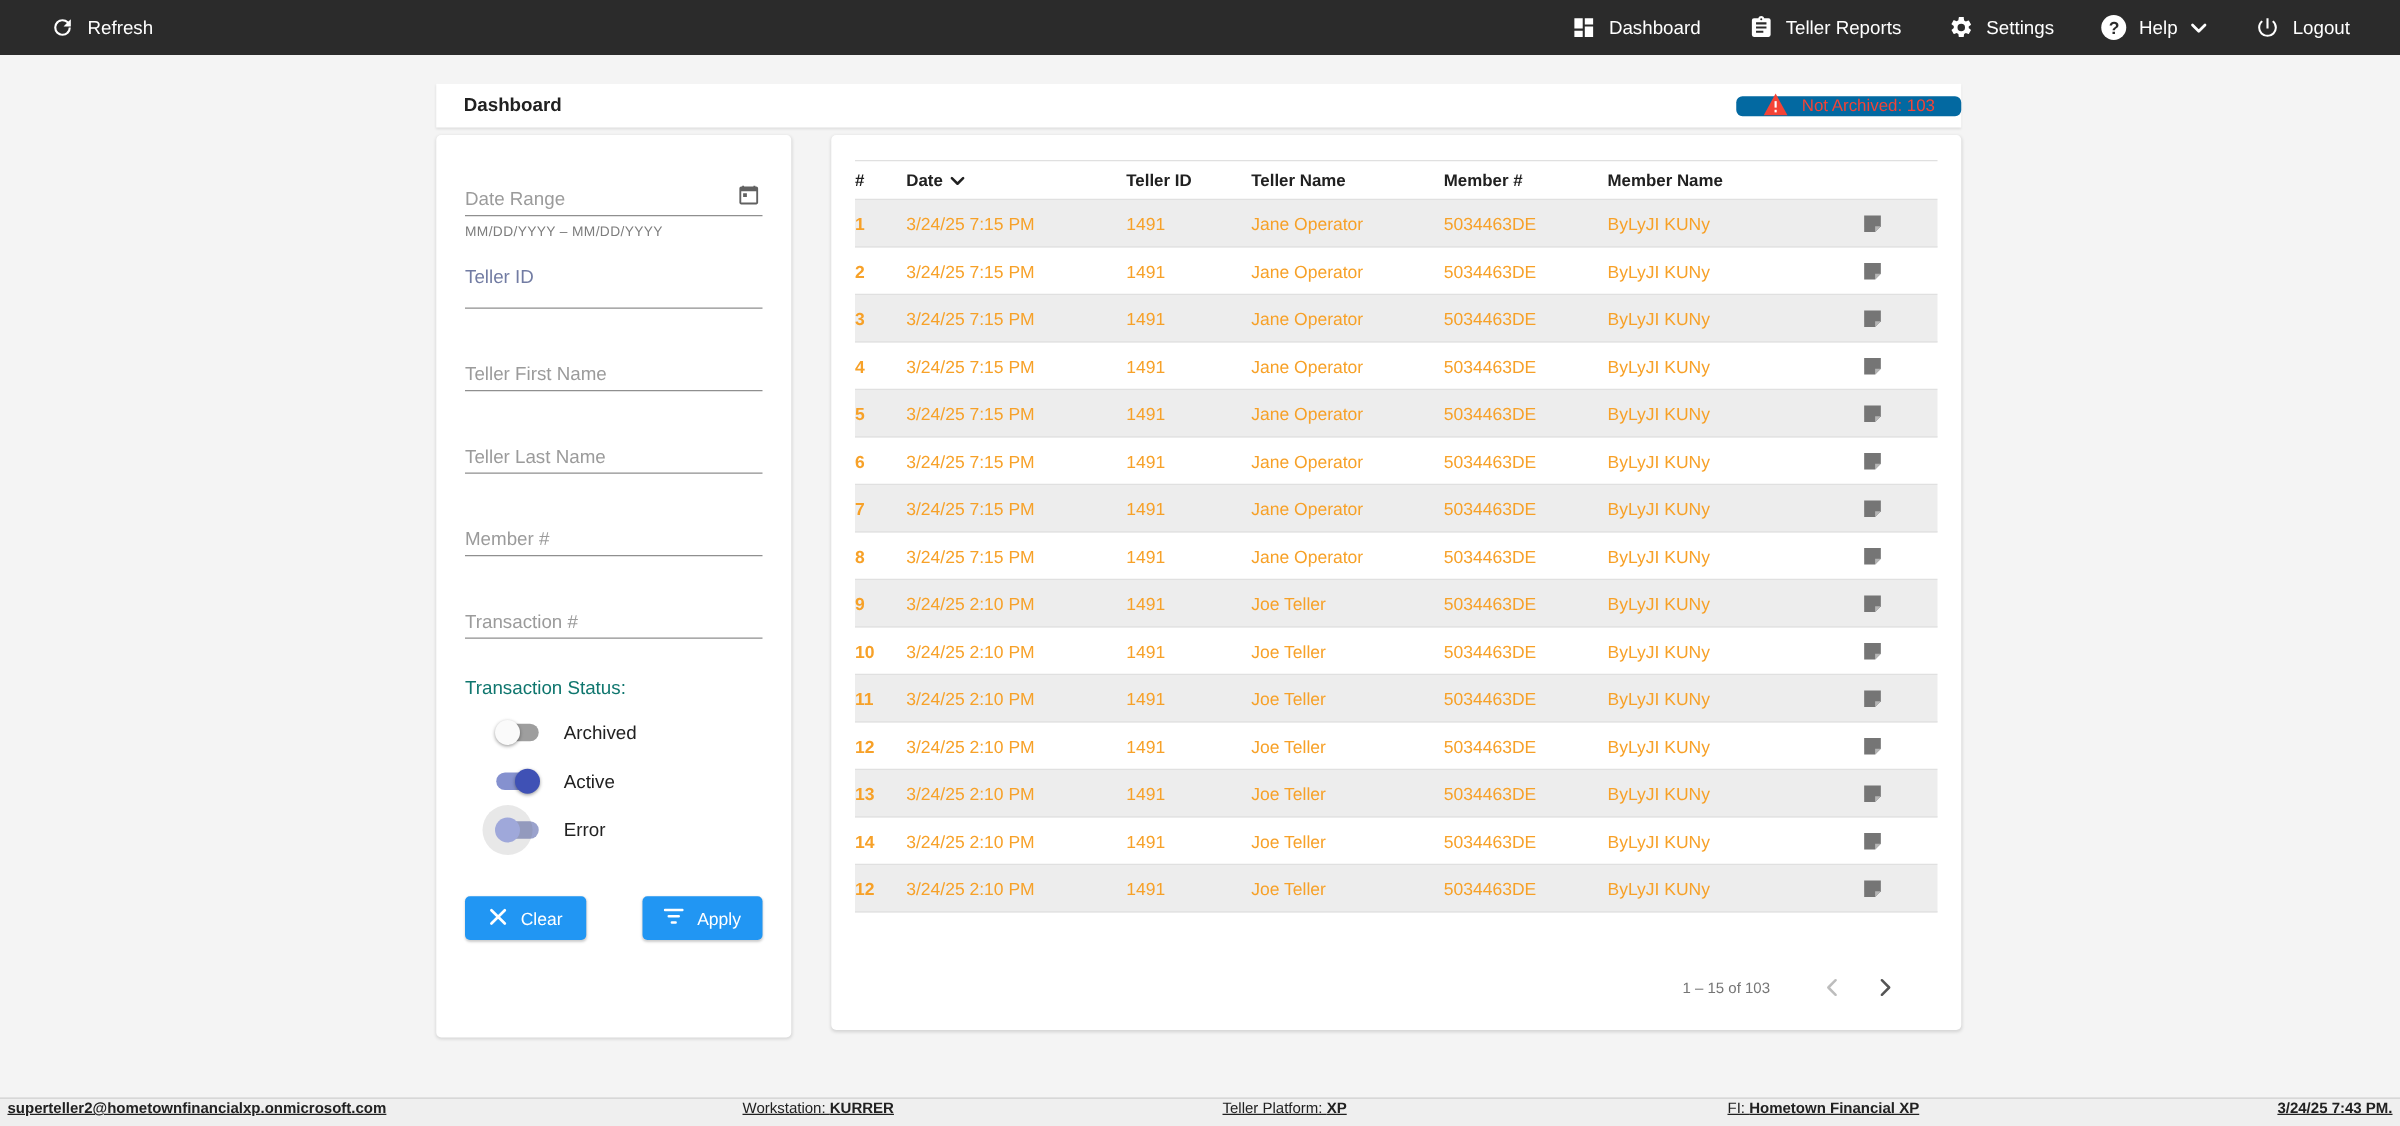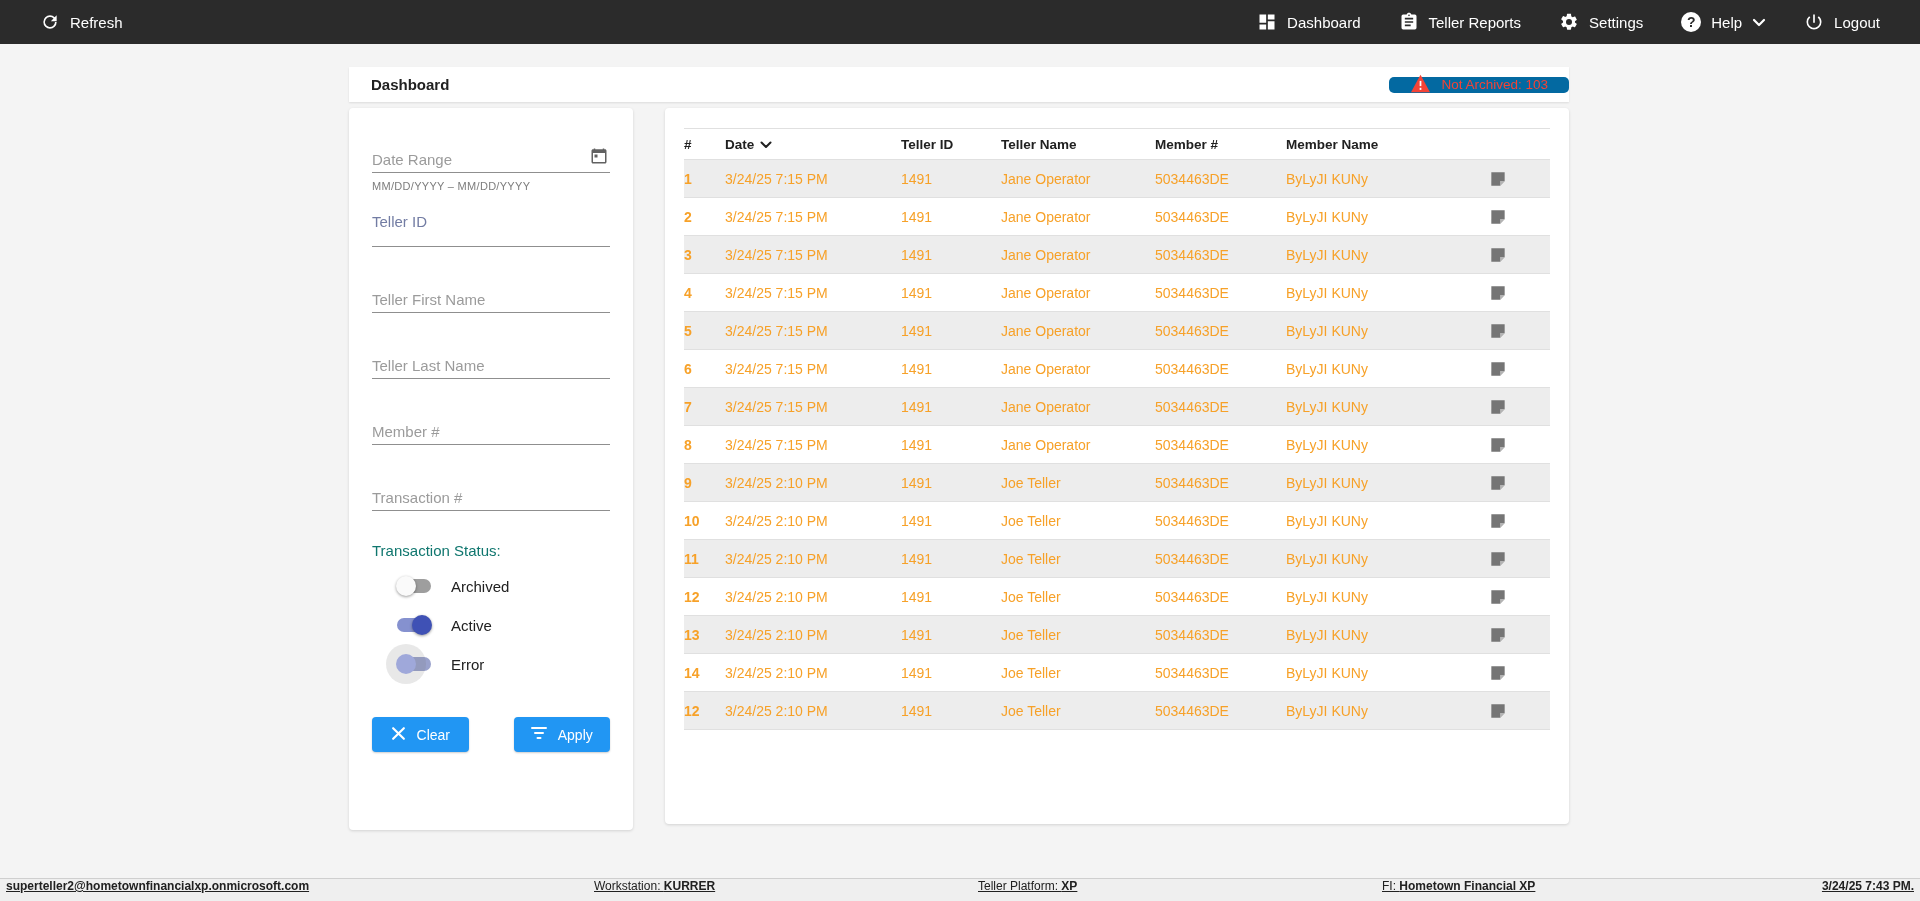--- a/index.html
+++ b/index.html
@@ -474,20 +474,33 @@
     <div class="note-cell">
       <svg width="20" height="20" viewBox="0 0 24 24">
               <path fill="#757575" d="M4 4h16v10.5L14.5 20H4z"></path>
               <path fill="#b5b5b5" d="M14.5 20v-5.5H20z"></path>
             </svg>
     </div>
   </div>
       </div>
   </div>
 
+  <div class="pager">
+    <span class="range">1 – 15 of 103</span>
+    <button class="pg-btn">
+      <svg width="20" height="20" viewBox="0 0 24 24">
+          <polyline points="15,5 8,12 15,19" fill="none" stroke="#bdbdbd" stroke-width="2.4" stroke-linecap="round" stroke-linejoin="round"></polyline>
+        </svg>
+    </button>
+    <button class="pg-btn">
+      <svg width="20" height="20" viewBox="0 0 24 24">
+          <polyline points="9,5 16,12 9,19" fill="none" stroke="#555" stroke-width="2.4" stroke-linecap="round" stroke-linejoin="round"></polyline>
+        </svg>
+    </button>
+  </div>
 </div>
 
 <div class="statusbar">
   <span class="seg" style="left:6px;"><b>superteller2@hometownfinancialxp.onmicrosoft.com</b></span>
   <span class="seg" style="left:594px;"><span>Workstation: </span><b>KURRER</b></span>
   <span class="seg" style="left:978px;"><span>Teller Platform: </span><b>XP</b></span>
   <span class="seg" style="left:1382px;"><span>FI: </span><b>Hometown Financial XP</b></span>
   <span class="seg" style="right:6px;"><b>3/24/25 7:43 PM.</b></span>
 </div>
 

